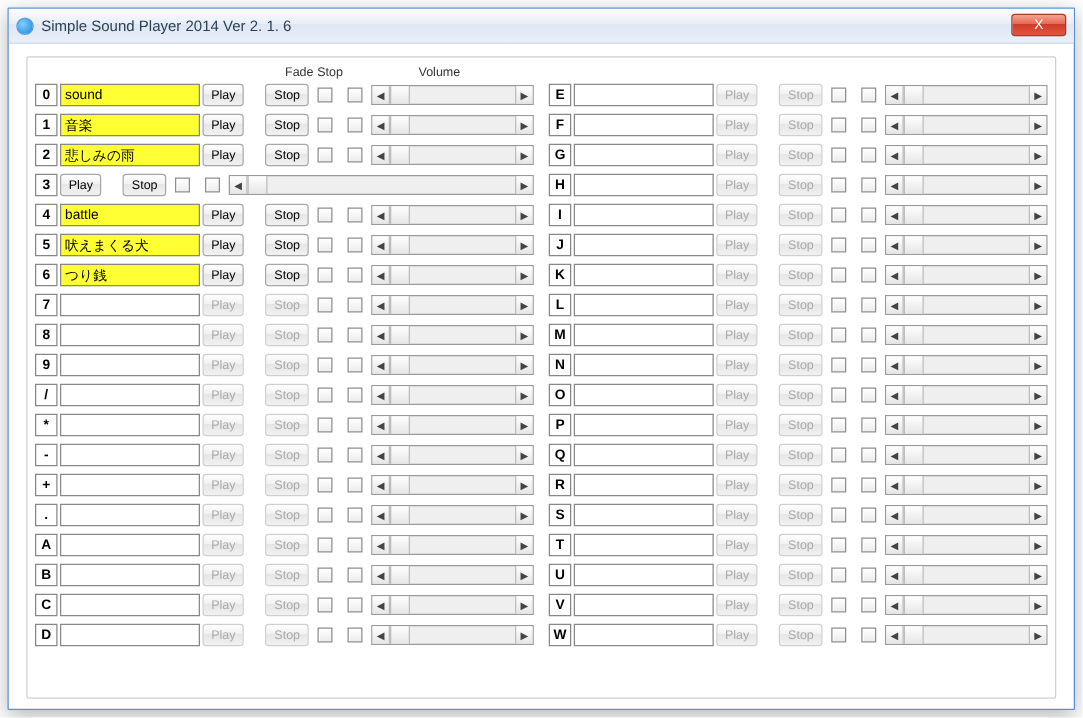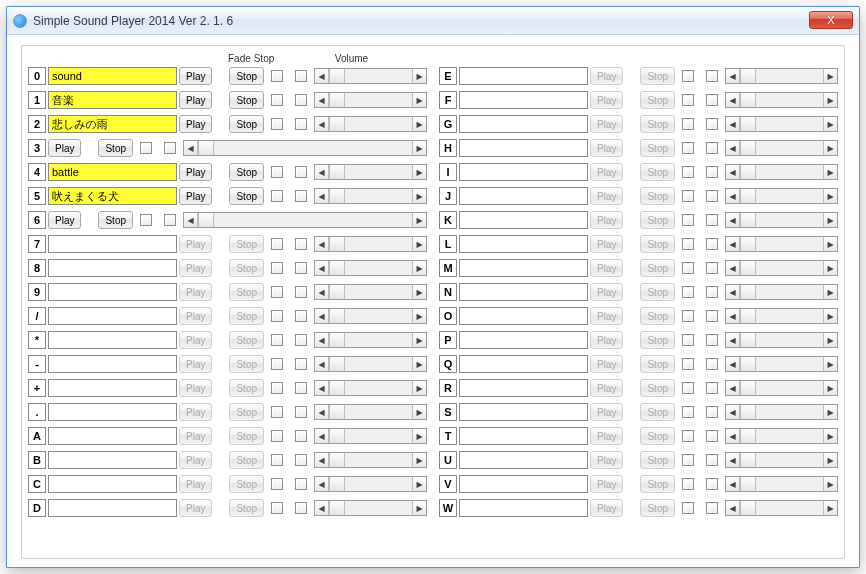--- a/index.html
+++ b/index.html
@@ -127,21 +127,21 @@
   }
   .key {
     width: 18px; height: 18px;
     border: 1px solid #888;
     background: #fff;
     display:flex;align-items:center;justify-content:center;
     font-size: 11px;
     font-weight: bold;
   }
   .name {
-    width: 129px; height: 18px;
+    width: 112px; height: 18px;
     border: 1px solid #888;
     background: #fff;
     font-size: 11px;
     padding: 0 3px;
     display:flex;align-items:center;
     overflow:hidden;white-space:nowrap;
     font-family: "MS Gothic","Meiryo",sans-serif;
   }
   .name.filled { background: #ffff33; }
   .btns { display:flex; gap:17px; }
@@ -327,20 +327,21 @@
             <div class="slider">
               <div class="sl-btn">◀</div>
               <div class="sl-track">
                 <div class="sl-thumb" style="left: 0px;"></div>
               </div>
               <div class="sl-btn right">▶</div>
             </div>
           </div>
           <div class="row">
             <div class="key">6</div>
+            <div class="name filled">つり銭</div>
             <div class="btns">
               <button class="win-btn small">Play</button>
               <button class="win-btn small">Stop</button>
             </div>
             <div class="chk-wrap">
               <div class="chk"></div>
             </div>
             <div class="chk-wrap">
               <div class="chk"></div>
             </div>

